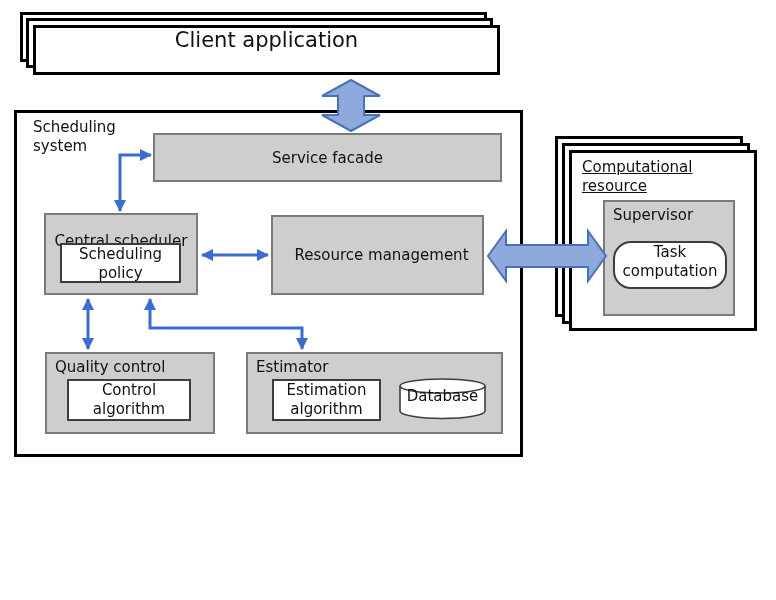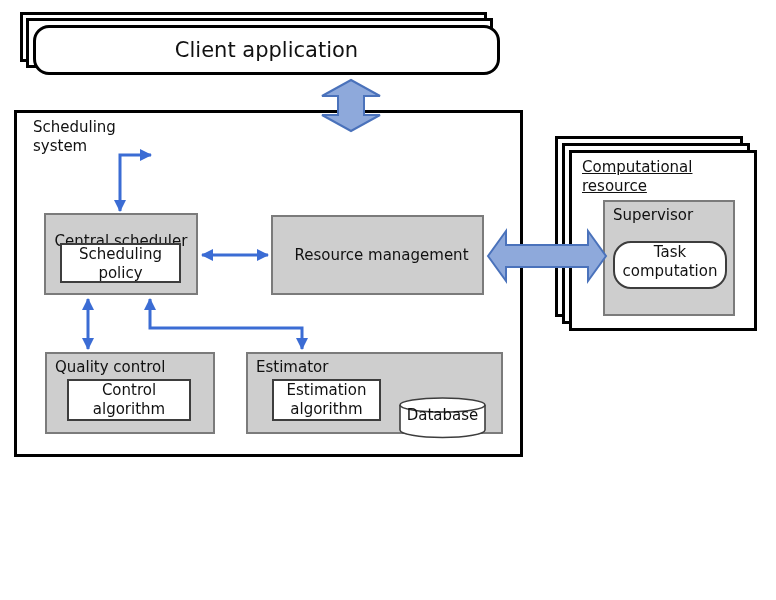--- a/index.html
+++ b/index.html
@@ -10,21 +10,21 @@
   .canvas{position:relative;width:776px;height:600px;background:#fff;overflow:hidden;
           font-family:"DejaVu Sans","Liberation Sans",sans-serif;color:var(--ink);}
   .abs{position:absolute;box-sizing:border-box;}
   .stack{background:#fff;border:3px solid #000;}
   .graybox{background:var(--box_fill);border:2px solid var(--box_border);}
   .whitebox{background:#ffffff;border:2px solid var(--inner_border);
             display:flex;align-items:flex-start;justify-content:center;text-align:center;
             font-size:15px;line-height:1.25;}
   .center-label{display:flex;align-items:center;justify-content:center;text-align:center;font-size:15px;}
   .corner-label{font-size:15px;line-height:1.25;padding:4px 0 0 8px;}
-  .client-text{display:flex;align-items:center;justify-content:center;font-size:21px;border-radius:16px;}
+  .client-text{display:flex;align-items:flex-start;justify-content:center;font-size:21px;}
   .syslabel{font-size:15px;line-height:1.25;padding:5px 0 0 16px;}
   .syslabel span{display:block;width:100px;}
   .cr-label span{display:block;width:130px;}
   svg.arrows{position:absolute;left:0;top:0;pointer-events:none;}
   .thin{stroke:var(--thin_arrow);stroke-width:3;fill:none;}
   .ah-fill{fill:var(--thin_arrow);}
   .thick{fill:var(--thick_arrow_fill);stroke:var(--thick_arrow_stroke);stroke-width:2;}
   .cyl{position:absolute;box-sizing:border-box;}
   .cyl span{position:absolute;left:0;top:10px;width:100%;text-align:center;font-size:15px;}
 </style>
@@ -38,20 +38,23 @@
   <div class="abs stack client-text" style="left:33px;top:25px;width:467px;height:50px;">
     <span>Client application</span>
   </div>
 
   <div class="abs" style="left:14px;top:110px;width:509px;height:347px;background:#fff;border:3px solid #000;box-sizing:border-box;">
     <div class="syslabel">
       <span>Scheduling system</span>
     </div>
   </div>
 
+  <div class="abs graybox center-label" style="left:153px;top:133px;width:349px;height:49px;">
+    <span>Service facade</span>
+  </div>
 
   <div class="abs graybox" style="left:44px;top:213px;width:154px;height:82px;text-align:center;">
     <div style="font-size:15px;padding-top:17px;">Central scheduler</div>
   </div>
   <div class="abs whitebox" style="left:60px;top:243px;width:121px;height:40px;">
     <span>Scheduling policy</span>
   </div>
 
   <div class="abs graybox center-label" style="left:271px;top:215px;width:213px;height:80px;padding-left:8px;">
     <span>Resource management</span>
@@ -63,21 +66,21 @@
   <div class="abs whitebox" style="left:67px;top:379px;width:124px;height:42px;">
     <span>Control algorithm</span>
   </div>
 
   <div class="abs graybox corner-label" style="left:246px;top:352px;width:257px;height:82px;">
     <span>Estimator</span>
   </div>
   <div class="abs whitebox" style="left:272px;top:379px;width:109px;height:42px;">
     <span>Estimation algorithm</span>
   </div>
-  <div class="cyl" style="left:398px;top:396px;width:89px;height:44px;text-decoration:underline;">
+  <div class="cyl" style="left:398px;top:377px;width:89px;height:44px;text-decoration:underline;">
     <svg width="89" height="44" viewBox="0 0 89 44">
       <path d="M2,9 L2,34 A42.5,7.5 0 0 0 87,34 L87,9" fill="#ffffff" stroke="#3d3d3d" stroke-width="1.6"></path>
       <ellipse cx="44.5" cy="9" rx="42.5" ry="7" fill="#ffffff" stroke="#3d3d3d" stroke-width="1.6"></ellipse>
     </svg>
     <span>Database</span>
   </div>
 
   <div class="abs stack" style="left:555px;top:136px;width:188px;height:181px;"></div>
   <div class="abs stack" style="left:562px;top:143px;width:188px;height:181px;"></div>
   <div class="abs stack" style="left:569px;top:150px;width:188px;height:181px;">

